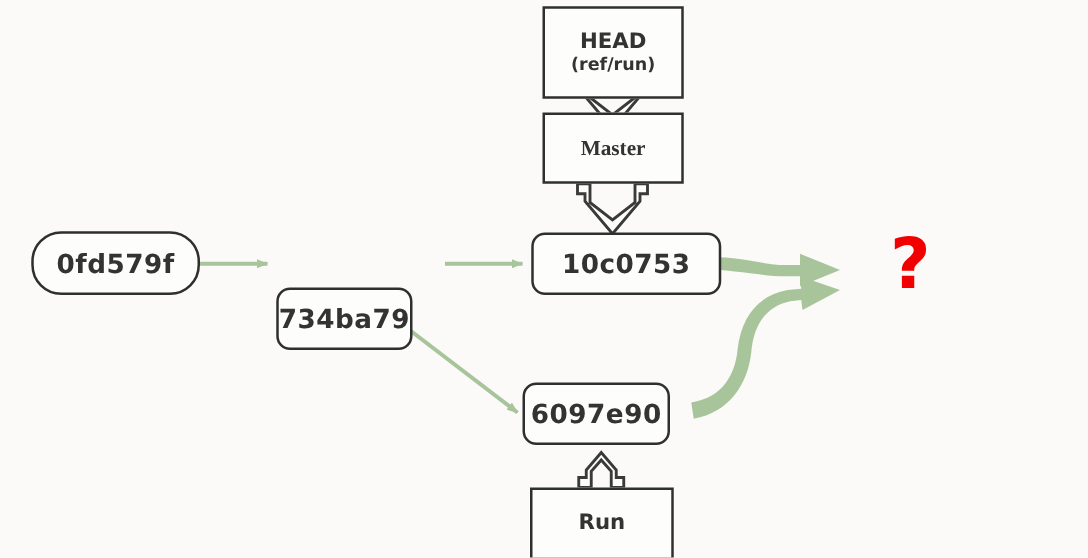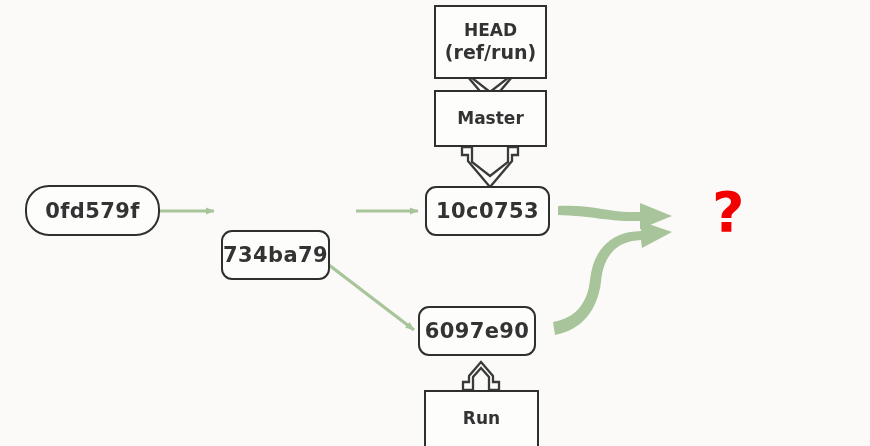--- a/index.html
+++ b/index.html
@@ -42,31 +42,31 @@
   }
   .ref {
     border-width: 2px;
     border-radius: 0;
     font-size: 17px;
     font-weight: bold;
     line-height: 1.25;
     flex-direction: column;
   }
   .ref .sub {
-    font-size: 19px;
+    font-size: 14px;
     font-weight: bold;
   }
   
   #commit-0 { left: 25px;  top: 185px; width: 135px; height: 51px; border-radius: 24px; }
   #commit-1 { left: 221px; top: 186px; width: 109px; height: 50px; margin-top: 44px; }
-  #commit-2 { left: 425px; top: 186px; width: 125px; height: 50px; }
+  #commit-2 { left: 425px; top: 186px; width: 152px; height: 50px; }
   #commit-3 { left: 418px; top: 306px; width: 118px; height: 50px; }
   
   #ref-head   { left: 434px; top: 5px;   width: 113px; height: 74px; }
-  #ref-master { left: 434px; top: 90px;  width: 113px; height: 57px; }
+  #ref-master { left: 434px; top: 90px;  width: 113px; height: 57px; font-family: Liberation Serif, serif; }
   #ref-run    { left: 424px; top: 390px; width: 115px; height: 58px; }
 
   #question-mark {
     position: absolute;
     left: 712px;
     top: 184px;
     font-size: 56px;
     font-weight: bold;
     color: #f20000;
     line-height: 1;

